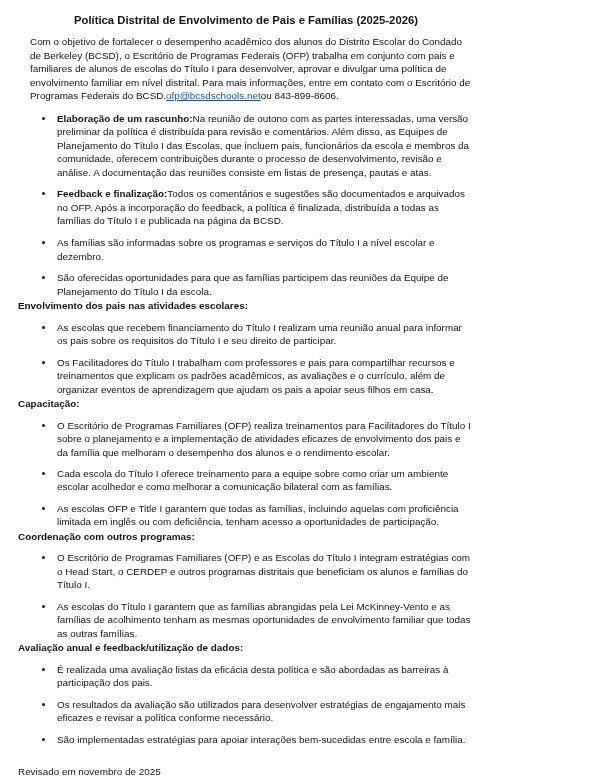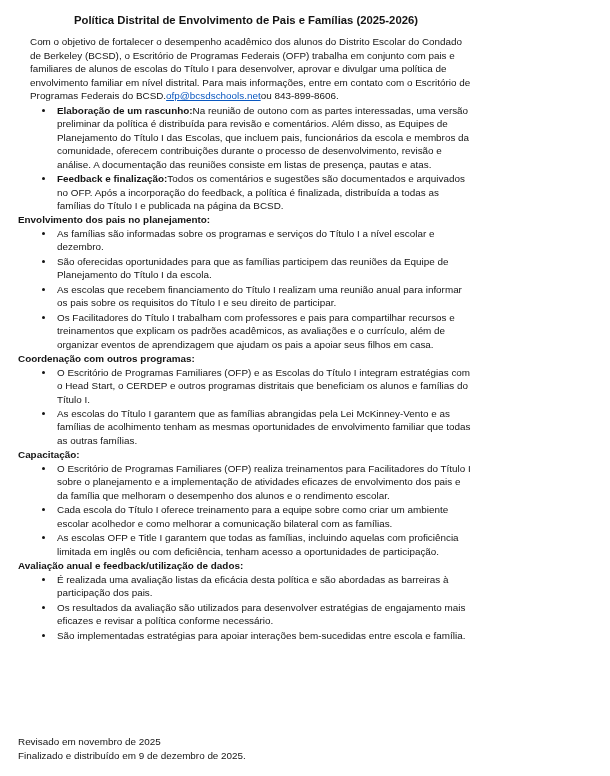--- a/index.html
+++ b/index.html
@@ -33,21 +33,21 @@
   .heading {
     font-weight: 700;
     margin: 0;
   }
   ul.bullets {
     margin: 0;
     padding-left: 37px;
     list-style-type: disc;
   }
   ul.bullets li {
-    margin: 0 0 1px 0;
+    margin: 8px 0 1px 0;
     padding-left: 2px;
   }
   .lead { font-weight: 700; }
   a.email {
     color: #0a58c0;
     text-decoration: underline;
     cursor: pointer;
   }
   .footer {
     margin-top: auto;
@@ -65,48 +65,48 @@
   <p class="intro"><span>Com o objetivo de fortalecer o desempenho acadêmico dos alunos do Distrito Escolar do Condado de Berkeley (BCSD), o Escritório de Programas Federais (OFP) trabalha em conjunto com pais e familiares de alunos de escolas do Título I para desenvolver, aprovar e divulgar uma política de envolvimento familiar em nível distrital. Para mais informações, entre em contato com o Escritório de Programas Federais do BCSD.</span><a class="email" href="#">ofp@bcsdschools.net</a><span>ou 843-899-8606.</span></p>
 
   <div class="section">
     <ul class="bullets">
       <li><span class="lead">Elaboração de um rascunho:</span><span>Na reunião de outono com as partes interessadas, uma versão preliminar da política é distribuída para revisão e comentários. Além disso, as Equipes de Planejamento do Título I das Escolas, que incluem pais, funcionários da escola e membros da comunidade, oferecem contribuições durante o processo de desenvolvimento, revisão e análise. A documentação das reuniões consiste em listas de presença, pautas e atas.</span></li>
       <li><span class="lead">Feedback e finalização:</span><span>Todos os comentários e sugestões são documentados e arquivados no OFP. Após a incorporação do feedback, a política é finalizada, distribuída a todas as famílias do Título I e publicada na página da BCSD.</span></li>
     </ul>
   </div>
 
   <div class="section">
-    <div class="heading">Envolvimento dos pais no planejamento:</div>
     <ul class="bullets">
       <li><span>As famílias são informadas sobre os programas e serviços do Título I a nível escolar e dezembro.</span></li>
       <li><span>São oferecidas oportunidades para que as famílias participem das reuniões da Equipe de Planejamento do Título I da escola.</span></li>
     </ul>
   </div>
 
   <div class="section">
+    <div class="heading">Envolvimento dos pais nas atividades escolares:</div>
     <ul class="bullets">
       <li><span>As escolas que recebem financiamento do Título I realizam uma reunião anual para informar os pais sobre os requisitos do Título I e seu direito de participar.</span></li>
       <li><span>Os Facilitadores do Título I trabalham com professores e pais para compartilhar recursos e treinamentos que explicam os padrões acadêmicos, as avaliações e o currículo, além de organizar eventos de aprendizagem que ajudam os pais a apoiar seus filhos em casa.</span></li>
-    </ul>
-  </div>
-
-  <div class="section">
-    <div class="heading">Coordenação com outros programas:</div>
-    <ul class="bullets">
-      <li><span>O Escritório de Programas Familiares (OFP) e as Escolas do Título I integram estratégias com o Head Start, o CERDEP e outros programas distritais que beneficiam os alunos e famílias do Título I.</span></li>
-      <li><span>As escolas do Título I garantem que as famílias abrangidas pela Lei McKinney-Vento e as famílias de acolhimento tenham as mesmas oportunidades de envolvimento familiar que todas as outras famílias.</span></li>
     </ul>
   </div>
 
   <div class="section">
     <div class="heading">Capacitação:</div>
     <ul class="bullets">
       <li><span>O Escritório de Programas Familiares (OFP) realiza treinamentos para Facilitadores do Título I sobre o planejamento e a implementação de atividades eficazes de envolvimento dos pais e da família que melhoram o desempenho dos alunos e o rendimento escolar.</span></li>
       <li><span>Cada escola do Título I oferece treinamento para a equipe sobre como criar um ambiente escolar acolhedor e como melhorar a comunicação bilateral com as famílias.</span></li>
       <li><span>As escolas OFP e Title I garantem que todas as famílias, incluindo aquelas com proficiência limitada em inglês ou com deficiência, tenham acesso a oportunidades de participação.</span></li>
+    </ul>
+  </div>
+
+  <div class="section">
+    <div class="heading">Coordenação com outros programas:</div>
+    <ul class="bullets">
+      <li><span>O Escritório de Programas Familiares (OFP) e as Escolas do Título I integram estratégias com o Head Start, o CERDEP e outros programas distritais que beneficiam os alunos e famílias do Título I.</span></li>
+      <li><span>As escolas do Título I garantem que as famílias abrangidas pela Lei McKinney-Vento e as famílias de acolhimento tenham as mesmas oportunidades de envolvimento familiar que todas as outras famílias.</span></li>
     </ul>
   </div>
 
   <div class="section">
     <div class="heading">Avaliação anual e feedback/utilização de dados:</div>
     <ul class="bullets">
       <li><span>É realizada uma avaliação listas da eficácia desta política e são abordadas as barreiras à participação dos pais.</span></li>
       <li><span>Os resultados da avaliação são utilizados para desenvolver estratégias de engajamento mais eficazes e revisar a política conforme necessário.</span></li>
       <li><span>São implementadas estratégias para apoiar interações bem-sucedidas entre escola e família.</span></li>
     </ul>

